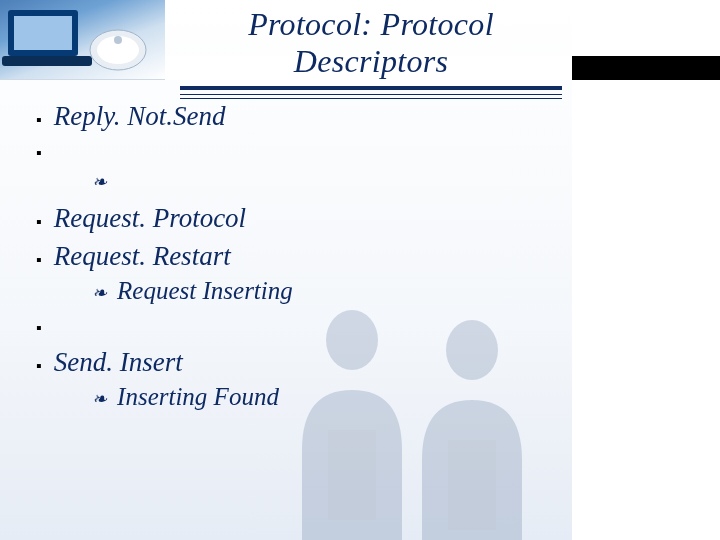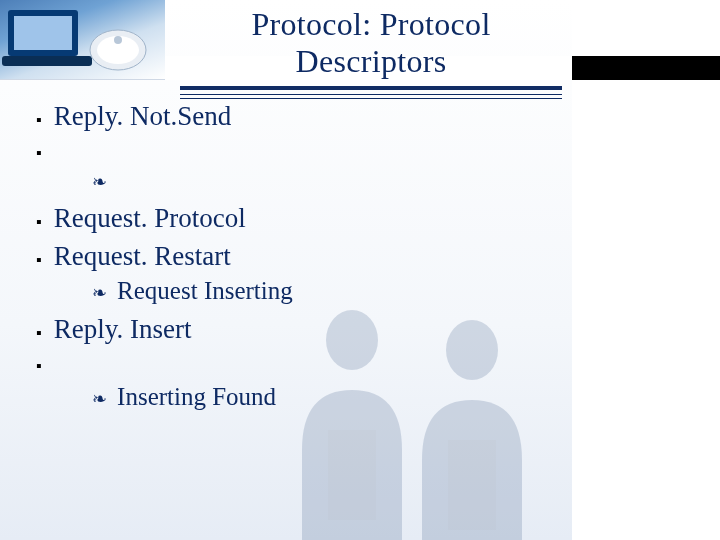--- a/index.html
+++ b/index.html
@@ -5,20 +5,21 @@
   * { margin: 0; padding: 0; box-sizing: border-box; }
   html, body { width: 720px; height: 540px; overflow: hidden; }
   body {
     font-family: "Times New Roman", Times, serif;
     background: #ffffff;
     position: relative;
   }
   .slide {
     width: 572px; height: 540px; position: relative;
     background: linear-gradient(180deg, #ffffff 0%, #f4f7fb 60%, #e6ecf5 100%);
+    font-style: italic;
   }
   
   .corner-art {
     position: absolute; top: 0; left: 0; width: 165px; height: 80px;
     background:
       linear-gradient(160deg, #4d7fb8 0%, #6fa2d4 30%, #cfe0f0 60%, #ffffff 100%);
     border-bottom: 1px solid #cfd8e5;
   }
   .corner-art svg { position: absolute; inset: 0; }
   
@@ -123,24 +124,24 @@
     <div class="lvl1">
       <span class="marker">▪</span>
       <span>Request. Restart</span>
     </div>
     <div class="lvl2">
       <span class="marker">❧</span>
       <span>Request Inserting</span>
     </div>
     <div class="lvl1">
       <span class="marker">▪</span>
-      <span>Reply. Insert</span>
     </div>
     <div class="lvl1">
       <span class="marker">▪</span>
+      <span>Send. Insert</span>
     </div>
     <div class="lvl2">
       <span class="marker">❧</span>
       <span>Inserting Found</span>
     </div>
 
   </div>
 
   <svg class="bg-people" viewBox="0 0 340 260">
     <g fill="#2a4a7a">

